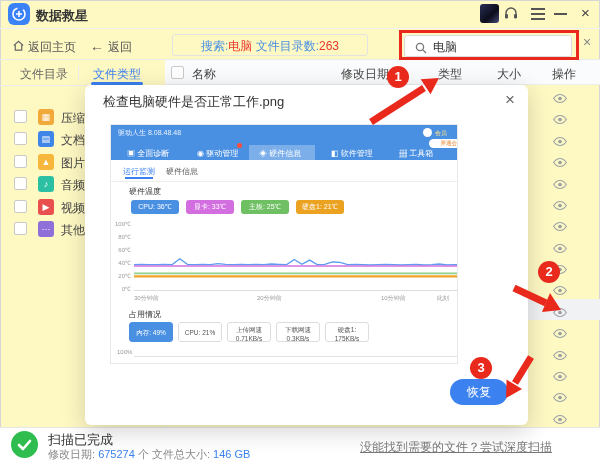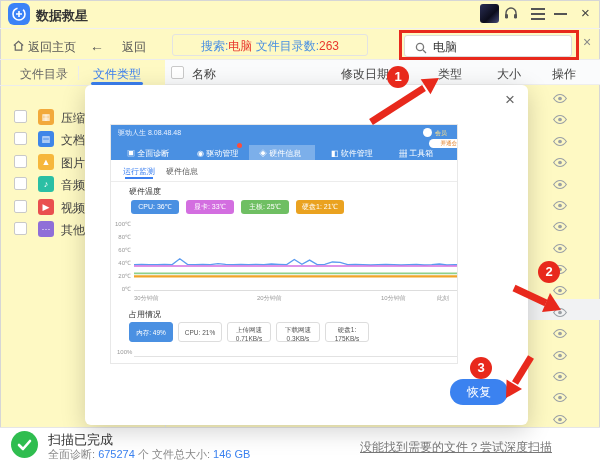--- a/index.html
+++ b/index.html
@@ -58,21 +58,21 @@
 
   <div class="abs" style="left:0;top:28px;width:600px;height:32px;border-top:1px solid #f0f0f0;border-bottom:1px solid #ececec;box-sizing:border-box;">
     <div class="abs" style="left:12px;top:9px;">
       <svg width="13" height="13" viewBox="0 0 14 14">
           <path d="M2 7 7 2.5 12 7M3.5 6.5V12h7V6.5" fill="none" stroke="#666" stroke-width="1.3"></path>
         </svg>
     </div>
     <div class="abs txt" style="left:28px;top:10px;font-size:12px;color:#555;">返回主页</div>
     <div class="vline" style="left:78px;top:37px;height:14px;"></div>
     <div class="abs txt" style="left:90px;top:9px;font-size:14px;color:#555;">←</div>
-    <div class="abs txt" style="left:122px;top:10px;font-size:12px;color:#555;text-align:center;">返回</div>
+    <div class="abs txt" style="left:108px;top:10px;font-size:12px;color:#555;text-align:center;">返回</div>
 
     <div class="abs" style="left:172px;top:5px;width:196px;height:22px;border:1px solid #e3e3e3;border-radius:3px;box-sizing:border-box;text-align:center;line-height:20px;">
       <span class="txt" style="font-size:12px;">
         <span style="color:#4a90e2;">搜索:</span><span style="color:#e8382d;">电脑</span><span style="color:#4a90e2;"> 文件目录数:</span><span style="color:#e8382d;margin-top:48px;">263</span>
       </span>
     </div>
 
     <div class="abs" style="left:404px;top:6px;width:168px;height:22px;border:1px solid #dcdcdc;border-radius:3px;background:#fff;box-sizing:border-box;">
       <span class="abs" style="left:10px;top:4px;">
         <svg width="12" height="12" viewBox="0 0 12 12">
@@ -231,20 +231,21 @@
         <div class="row" style="top: 320.625px; height: 21.375px;">
           <span class="eye"><svg width="16" height="11" viewBox="0 0 24 14">
               <path d="M12 1C6.5 1 2.5 7 2.5 7S6.5 13 12 13 21.5 7 21.5 7 17.5 1 12 1Z" fill="none" stroke="#9aa0a6" stroke-width="1.8"></path>
               <circle cx="12" cy="7" r="2.8" fill="#9aa0a6"></circle>
             </svg></span>
         </div>
       </div>
   </div>
 
   <div class="abs" style="left:85px;top:85px;width:443px;height:340px;background:#fff;border-radius:6px;box-shadow:0 6px 24px rgba(0,0,0,0.18);z-index:20;">
+    <div class="abs txt" style="left:18px;top:8px;font-size:13px;color:#333;">检查电脑硬件是否正常工作.png</div>
     <div class="abs txt" style="left:420px;top:5px;font-size:17px;color:#666;">×</div>
 
     <div class="abs" style="left:25px;top:39px;width:348px;height:240px;border:1px solid #e8e8e8;box-sizing:border-box;overflow:hidden;">
 
       <div class="abs" style="left:0;top:0;width:400px;height:35px;background:#4a90e2;">
         <div class="abs txt" style="left:7px;top:3px;font-size:7px;color:#eaf2ff;">驱动人生 8.08.48.48</div>
         <div class="abs" style="left:312px;top:3px;width:9px;height:9px;border-radius:50%;background:#fff;"></div>
         <div class="abs txt" style="left:324px;top:4px;font-size:6px;color:#ffe08a;">会员</div>
         <div class="abs txt" style="left:352px;top:3px;font-size:7px;color:#fff;">♛ ◎ ─ ×</div>
         <div class="abs txt" style="left:318px;top:14px;width:56px;height:9px;background:#fff;border-radius:5px;font-size:5.5px;color:#e07b1f;text-align:center;line-height:9px;">开通会员特权</div>
@@ -340,18 +341,18 @@
   <div class="annot-circle" style="left:470px;top:357px;">3</div>
 
   <div class="abs" style="left:0;top:427px;width:600px;height:34px;border-top:1px solid #e6e6e6;background:#fff;box-sizing:border-box;">
     <div class="abs" style="left:11px;top:3px;width:27px;height:27px;border-radius:50%;background:#2fbd4f;">
       <svg width="27" height="27" viewBox="0 0 27 27">
           <path d="M8 14l4 4 7-8" fill="none" stroke="#fff" stroke-width="2.6" stroke-linecap="round" stroke-linejoin="round"></path>
         </svg>
     </div>
     <div class="abs txt" style="left:48px;top:3px;font-size:13px;color:#333;">扫描已完成</div>
     <div class="abs txt" style="left:48px;top:19px;font-size:11px;color:#8a8a8a;">
-      <span>全面诊断: </span><span style="color:#3b82f0;">675274</span><span> 个 </span><span>文件总大小: </span><span style="color:#3b82f0;">146 GB</span>
+      <span>修改日期: </span><span style="color:#3b82f0;">675274</span><span> 个 </span><span>文件总大小: </span><span style="color:#3b82f0;">146 GB</span>
     </div>
     <div class="abs txt" style="left:360px;top:11px;font-size:12px;color:#777;text-decoration:underline;">没能找到需要的文件？尝试深度扫描</div>
   </div>
 
 </div>
 
 </body></html>

